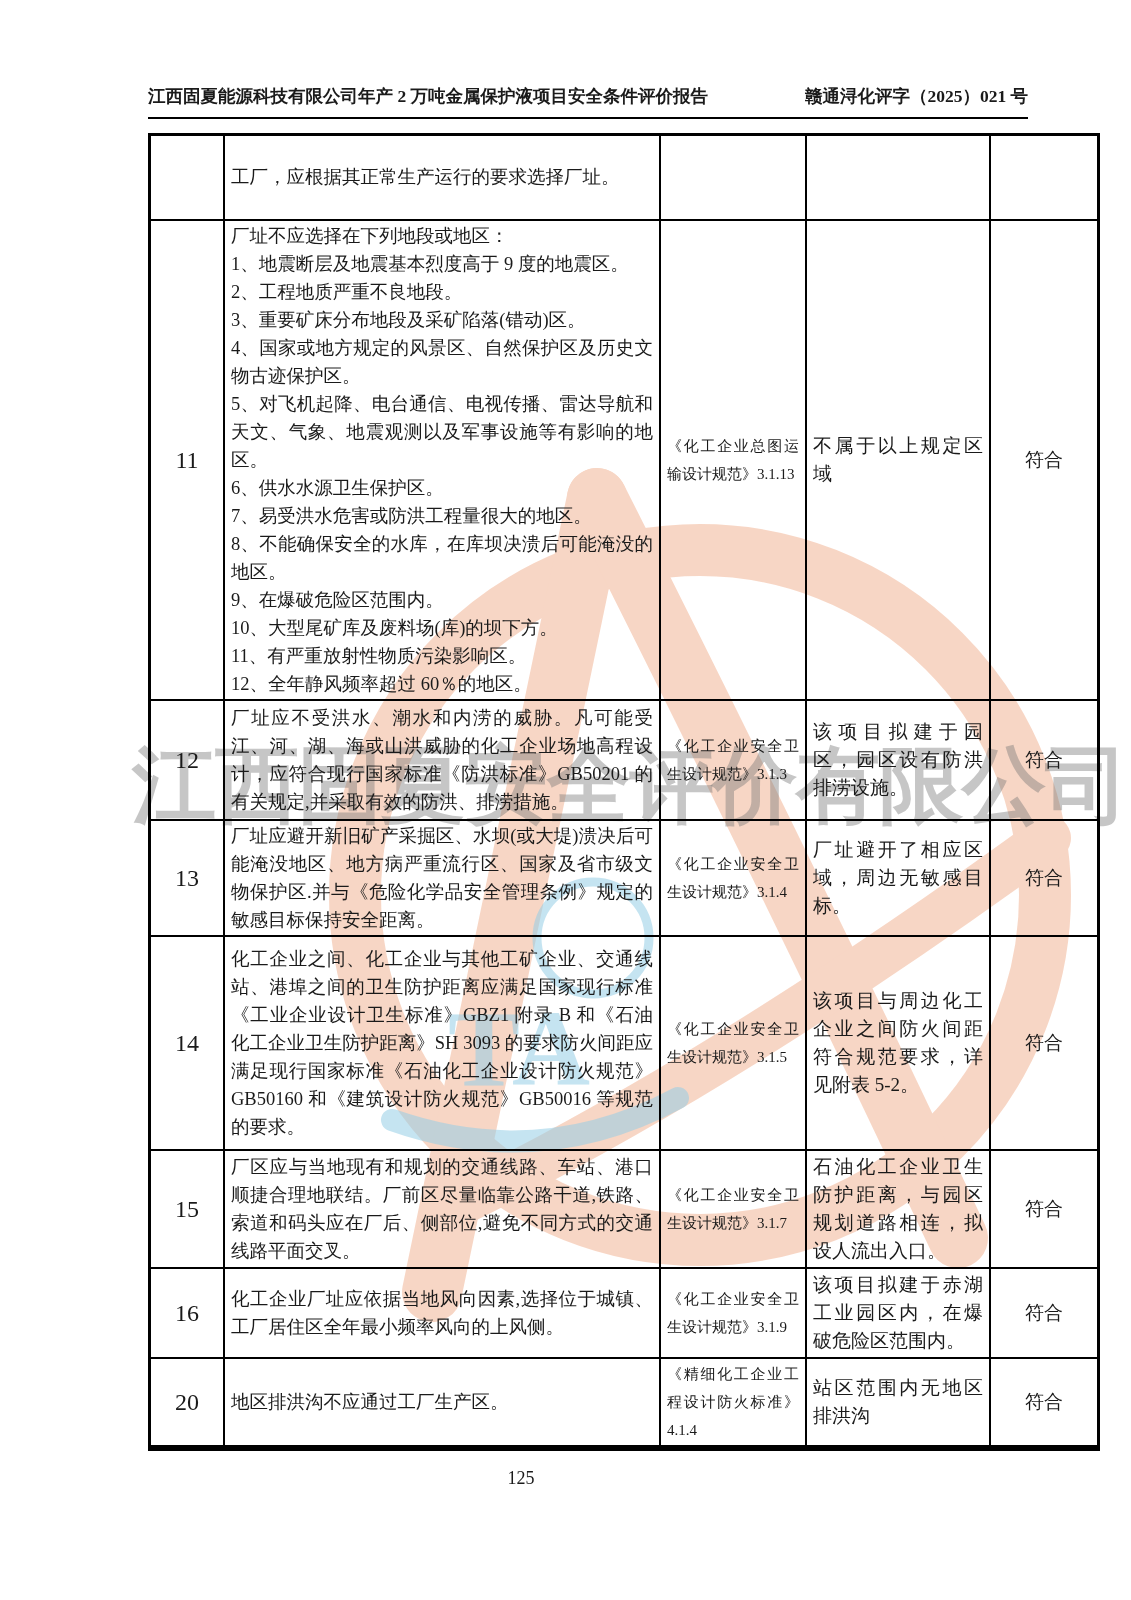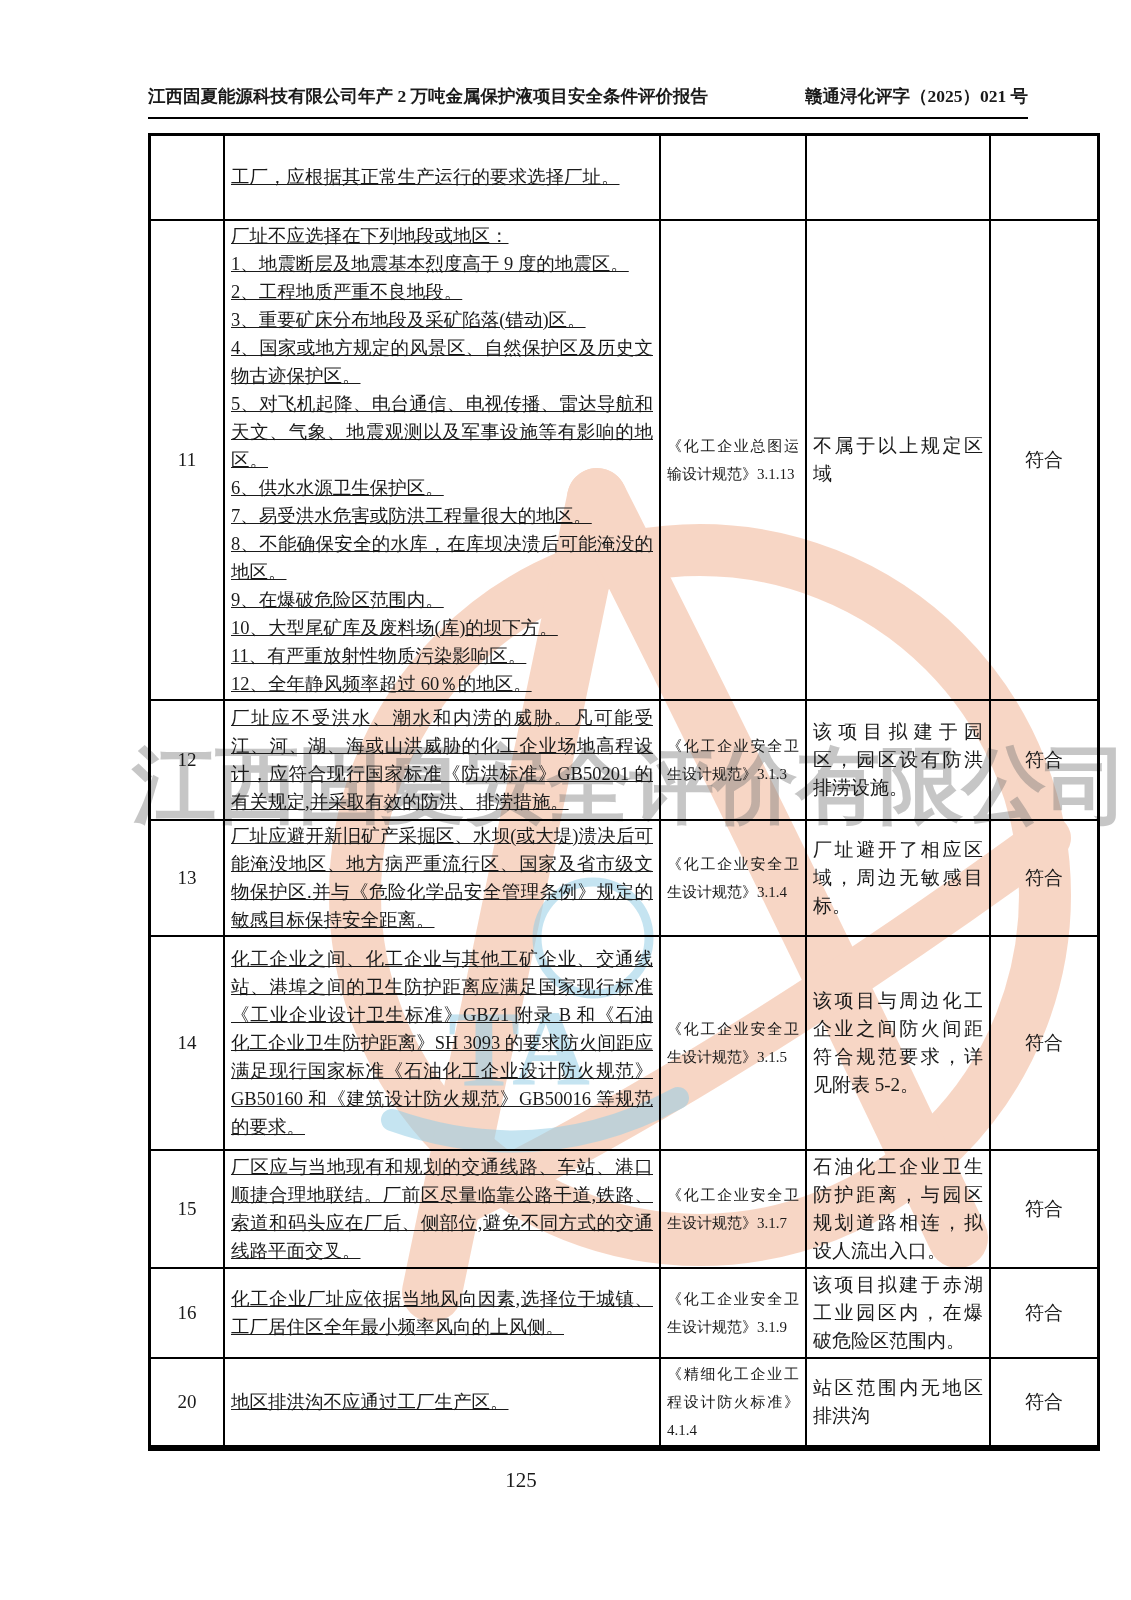--- a/index.html
+++ b/index.html
@@ -33,30 +33,30 @@
     border:3px solid #000;border-bottom:6px solid #000;
     font-size:18.5px;
   }
   table.review td{
     border:2px solid #000;
     vertical-align:middle;
     padding:1px 6px;
     line-height:28px;
     background:transparent;
   }
-  td.c-no{width:60px;text-align:center;font-size:19px;}
-  td.c-content{width:422px;text-align:justify;white-space:pre-line;text-decoration:underline;}
+  td.c-no{width:60px;text-align:center;font-size:24px;}
+  td.c-content{width:422px;text-align:justify;white-space:pre-line;}
   td.c-basis{width:132px;text-align:justify;padding:1px 4px;font-size:15px;}
   td.c-situation{width:170px;text-align:justify;font-size:19px;}
   td.c-conclusion{width:94px;text-align:center;font-size:19px;}
   td.v-top{vertical-align:top;}
   
   .pageno{
     position:absolute;left:0;top:1468px;width:1042px;
-    text-align:center;font-size:21px;z-index:1;
+    text-align:center;font-size:18px;z-index:1;
   }
 </style>
 </head>
 <body>
 
 <div class="page">
 
   <div class="wm">
     <svg width="1131" height="1600" viewBox="0 0 1131 1600">
 

